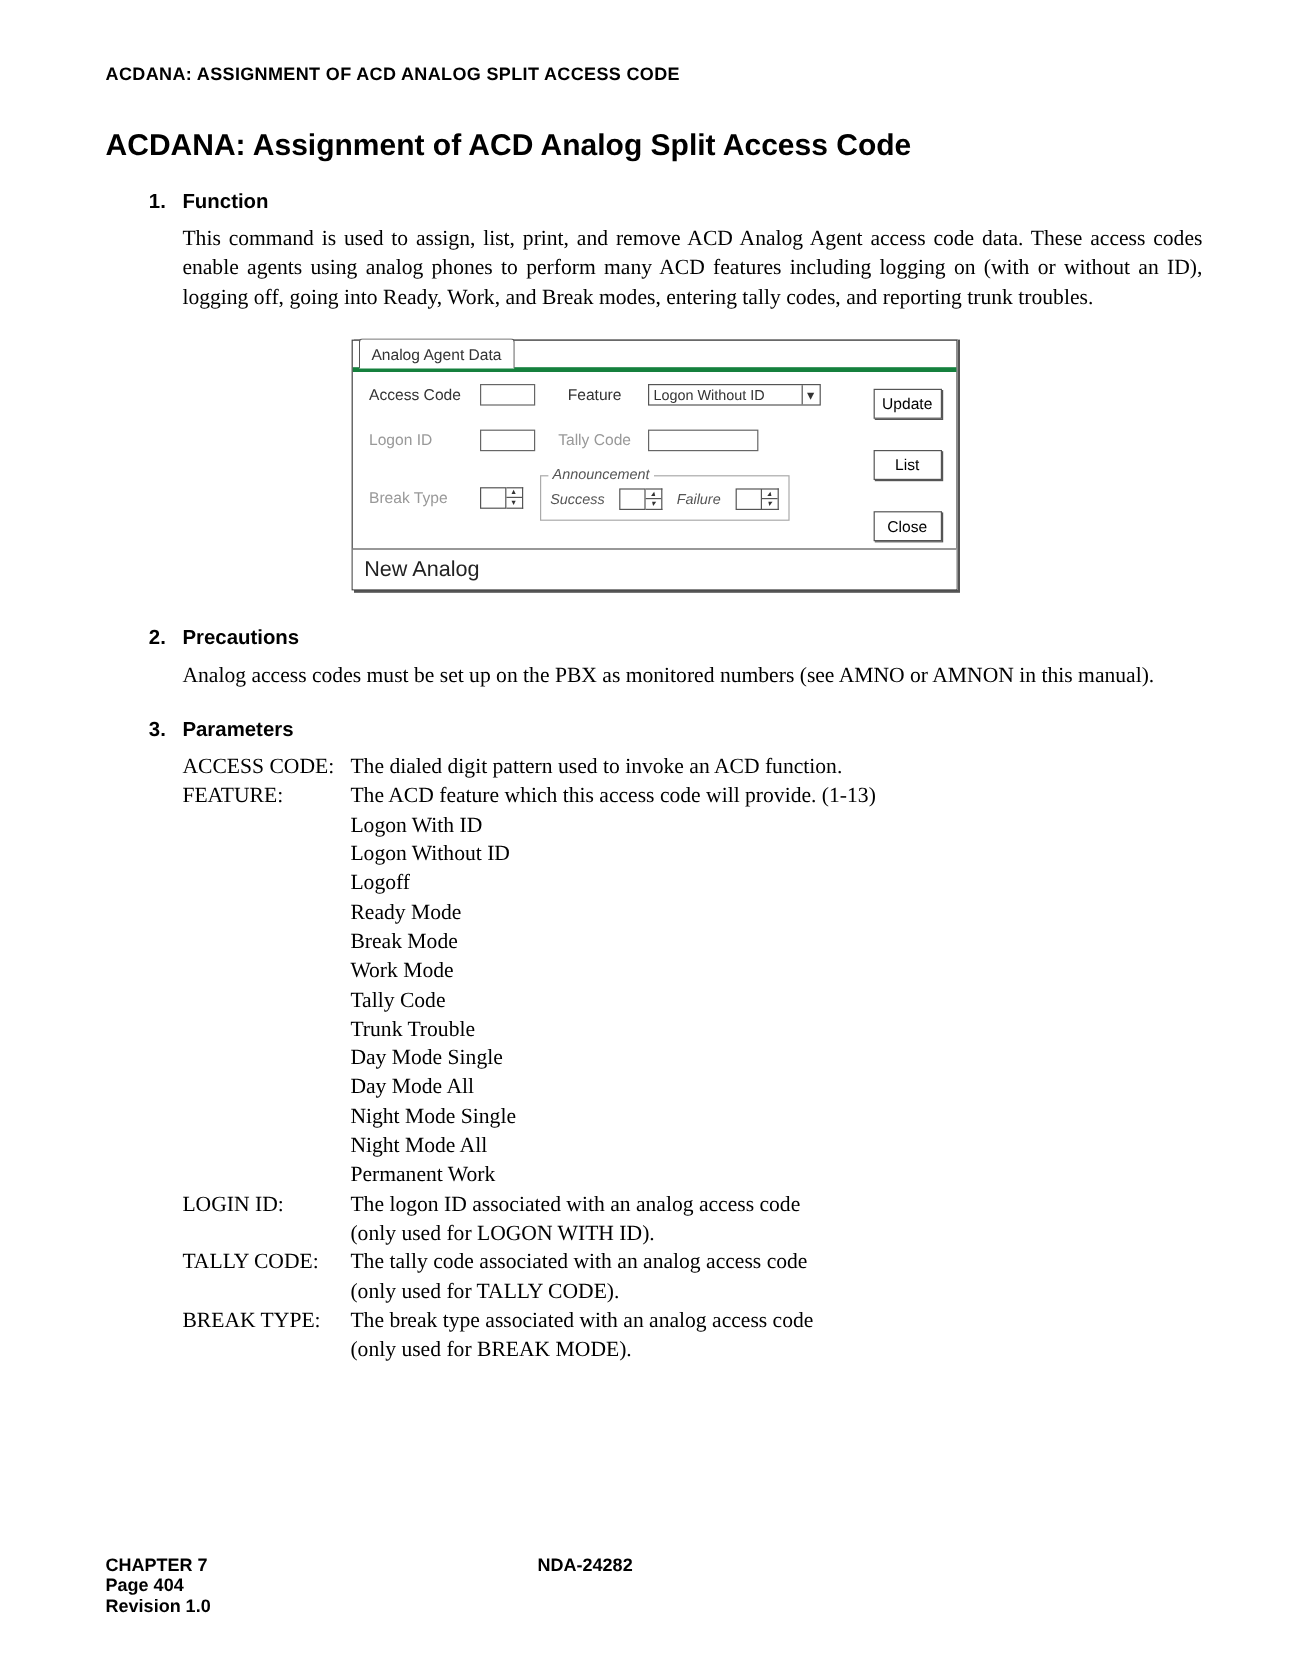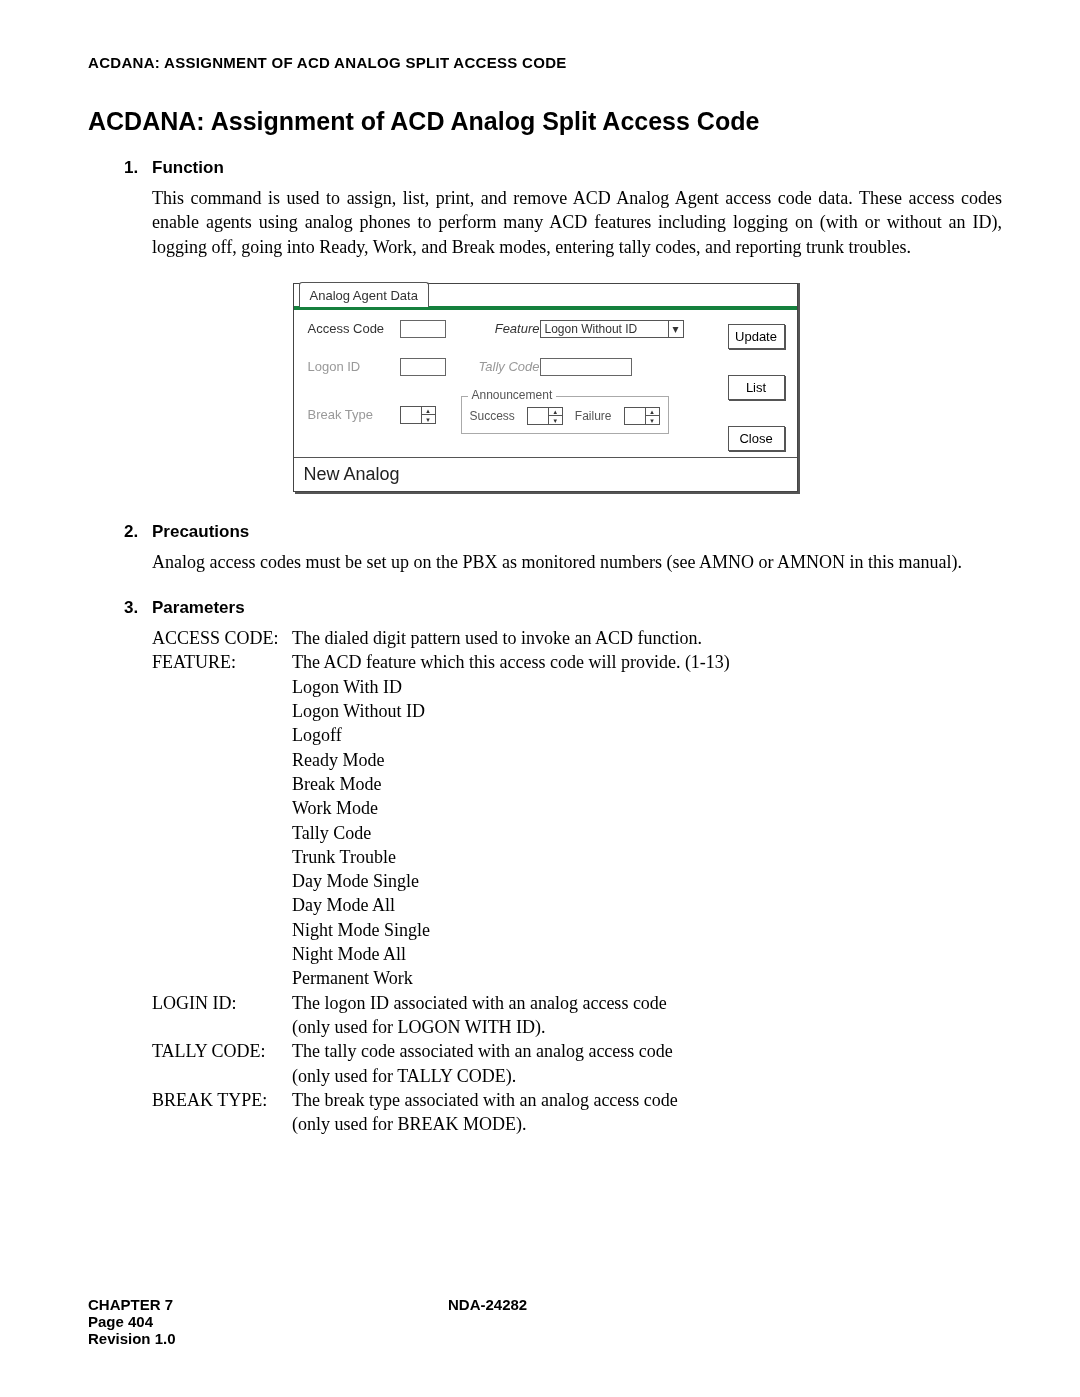--- a/index.html
+++ b/index.html
@@ -82,21 +82,21 @@
     padding: 10px 12px 6px 14px;
     display: flex;
     gap: 44px;
   }
   .dlg-left { flex: 1; }
   .dlg-right { width: 78px; display:flex; flex-direction:column; gap:26px; padding-top:4px; }
   .dlg-row { display:flex; align-items:center; margin-bottom: 20px; font-size:13px; color:#333; }
   .dlg-row.last { margin-bottom: 6px; }
   .lbl { width: 92px; flex-shrink:0; }
   .lbl.dim { color:#999; }
-  .lbl2 { width: 94px; flex-shrink:0; text-align:right; padding-left:6px;font-style:italic; }
+  .lbl2 { width: 94px; flex-shrink:0; text-align:center; padding-left:6px; }
   .lbl2.dim { color:#999; }
   .tbox { border:1px solid #666; height:18px; width:46px; background:#fff; }
   .tbox.mid { width:92px; }
   .combo {
     border:1px solid #555; height:18px; width:144px;
     display:flex; align-items:center; justify-content:space-between;
     padding:0 0 0 4px; font-size:12px; background:#fff;
   }
   .combo .arrow {
     width:15px; height:16px; border-left:1px solid #555;
@@ -121,21 +121,22 @@
     text-align:center;
     font-size:13px;
     padding: 4px 0;
     background:#fff;
   }
   .ann-group {
     border:1px solid #aaa;
     padding: 10px 8px 8px 8px;
     position: relative;
     display:flex; gap:12px; align-items:center;
-    margin-left: 15px;
+    margin-left: 4px;
+    font-style: italic;
   }
   .ann-legend {
     position:absolute; top:-9px; left:6px; background:#fff;
     padding:0 4px; font-size:12px; color:#555;
   }
   .ann-lbl { font-size:12px; color:#555; }
   .status-strip {
     border-top:1px solid #555;
     padding: 6px 10px;
     font-size:18px;

